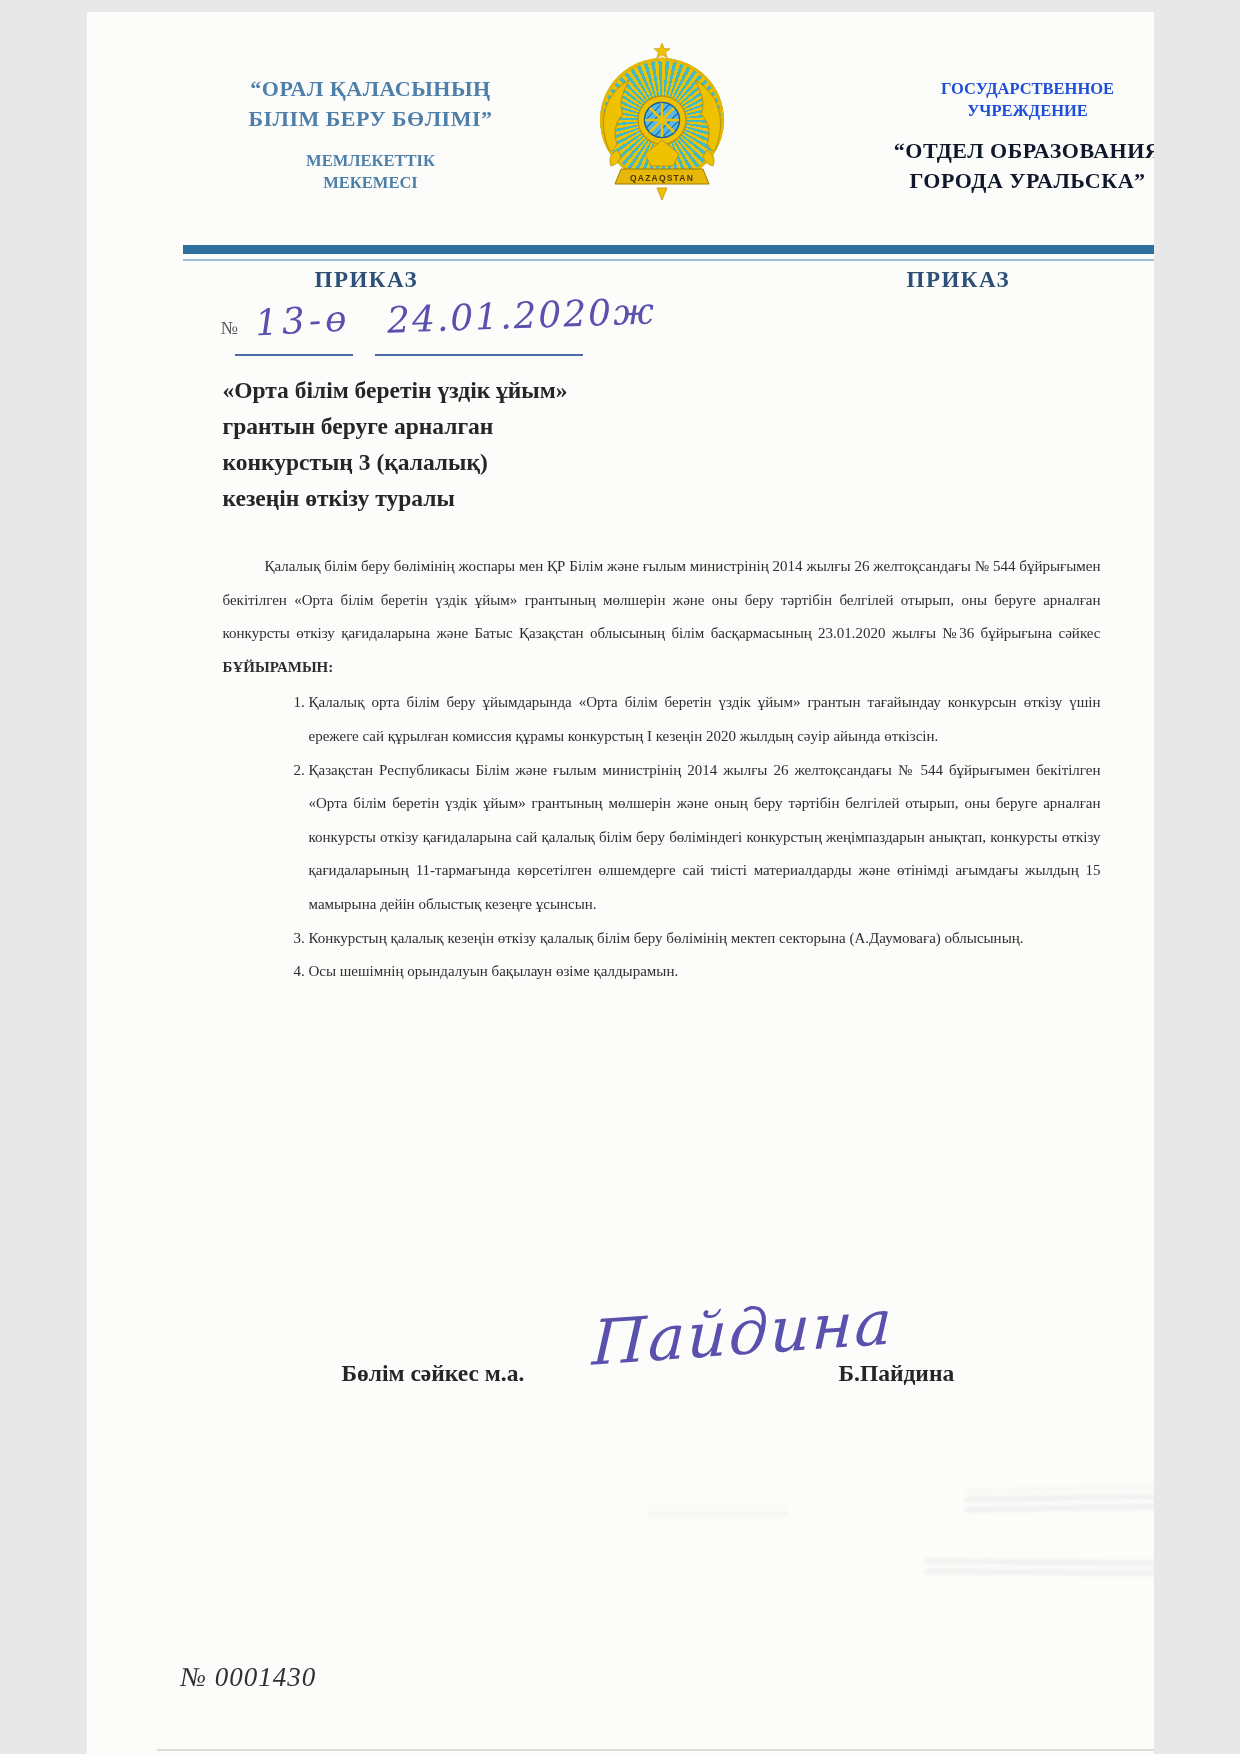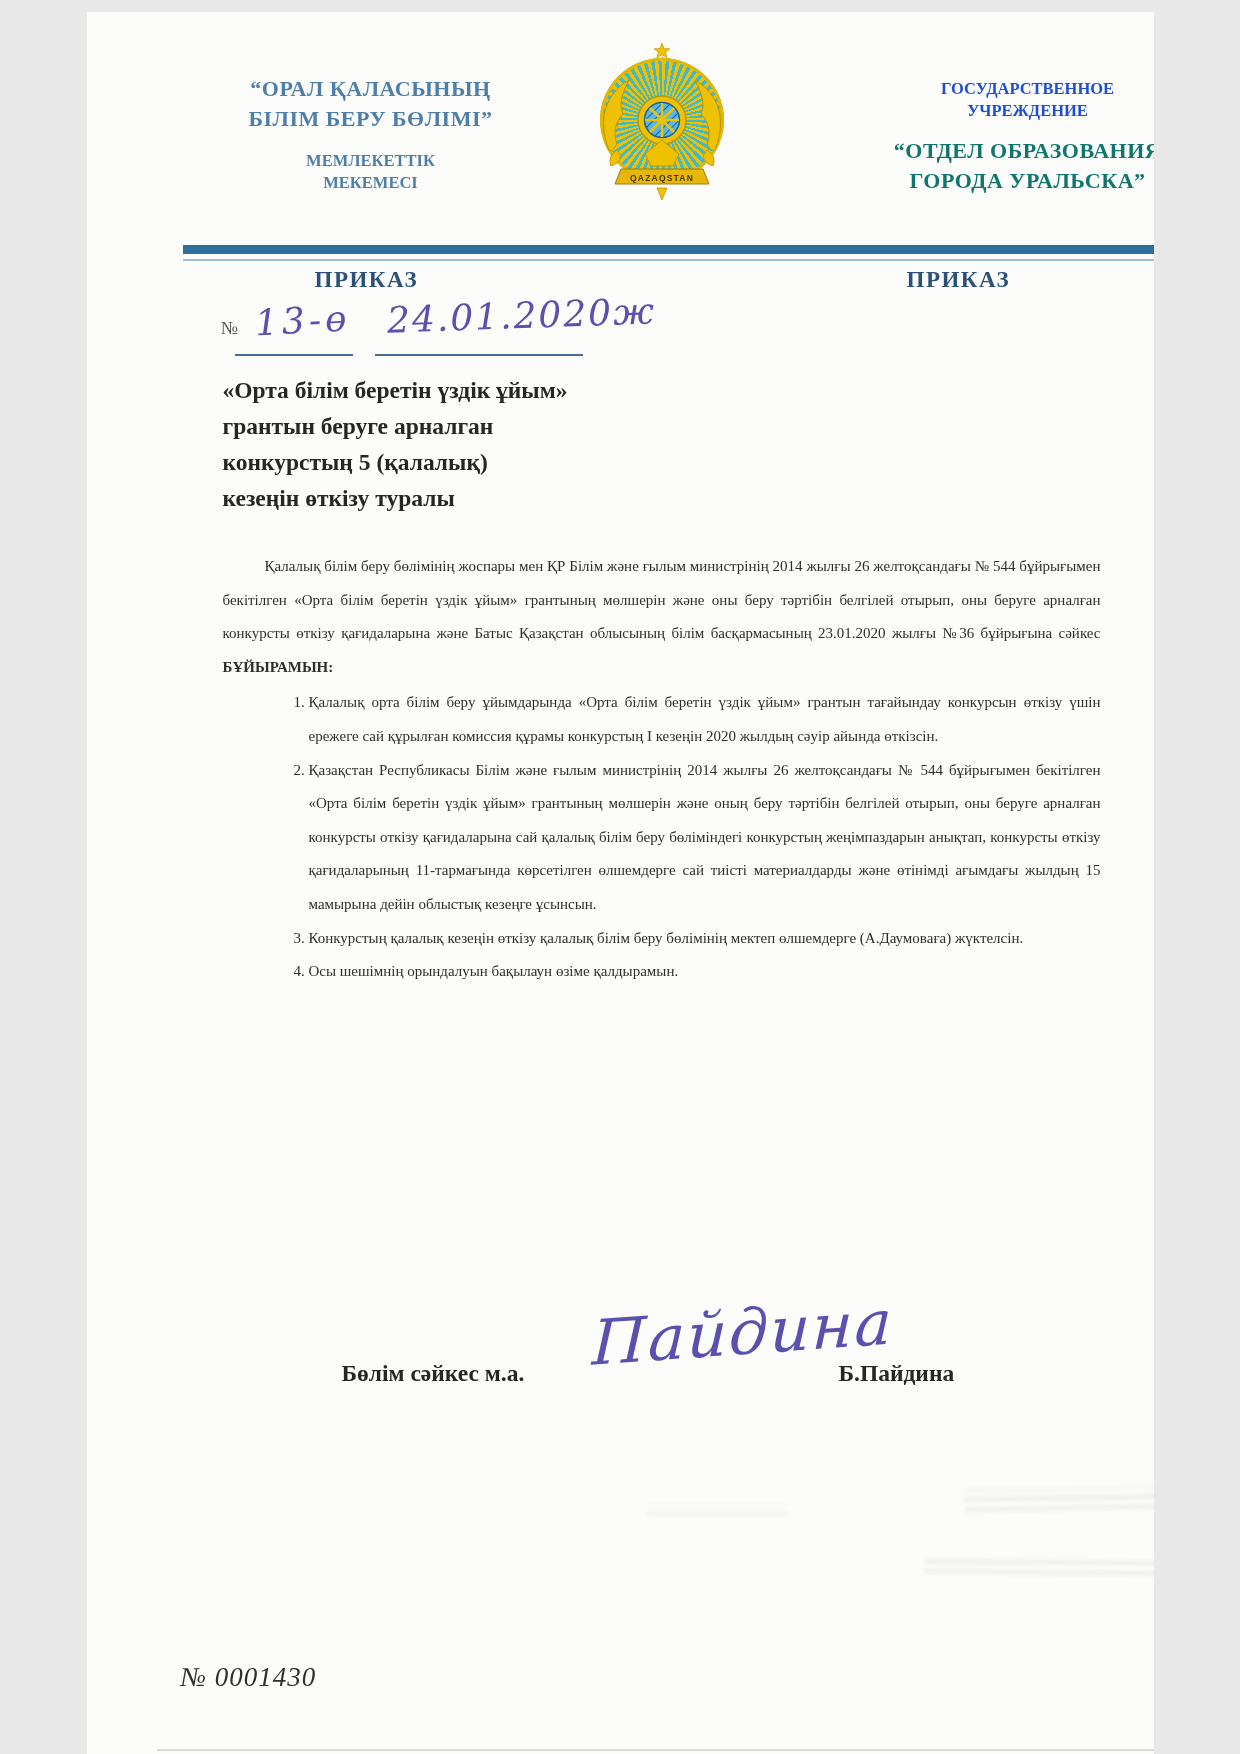--- a/index.html
+++ b/index.html
@@ -10,21 +10,21 @@
     color:#2e2e2e; overflow:hidden;
   }
 
   
   .org-left { position:absolute; top:62px; left:128px; width:312px; text-align:center; color:#4d7fa9; }
   .org-left .org-name { font-size:22px; font-weight:bold; line-height:30px; letter-spacing:.5px; }
   .org-left .org-type { margin-top:16px; font-size:16.5px; font-weight:bold; line-height:22px; }
 
   .org-right { position:absolute; top:66px; left:758px; width:366px; text-align:center; }
   .org-right .org-type { font-size:16.5px; font-weight:bold; color:#1d4ed8; line-height:22px; }
-  .org-right .org-name { margin-top:14px; font-size:22px; font-weight:bold; color:#0f766e; line-height:30px; letter-spacing:.5px; }
+  .org-right .org-name { margin-top:14px; font-size:22px; font-weight:bold; color:#0f172a; line-height:30px; letter-spacing:.5px; }
 
   .emblem { position:absolute; top:30px; left:500px; width:150px; height:170px; }
   .emblem-sun {
     position:absolute; top:16px; left:13px; width:124px; height:124px; border-radius:50%;
     background:repeating-conic-gradient(#eec200 0deg 3.6deg, #46b8c4 3.6deg 7.2deg);
     box-shadow: inset 0 0 0 3px #e4b600;
   }
   .emblem-overlay { position:absolute; top:0; left:0; }
 
   
@@ -149,30 +149,30 @@
 
   <div class="no-sign">№</div>
   <div class="hw hw-number">13-ө</div>
   <div class="hw hw-date">24.01.2020ж</div>
   <div class="uline uline-1"></div>
   <div class="uline uline-2"></div>
 
   <div class="subject">
     <div>«Орта білім беретін үздік ұйым»</div>
     <div>грантын беруге арналган</div>
-    <div>конкурстың 5 (қалалық)</div>
+    <div>конкурстың 3 (қалалық)</div>
     <div>кезеңін өткізу туралы</div>
   </div>
 
   <div class="body-block">
     <p class="intro"><span>Қалалық білім беру бөлімінің жоспары мен ҚР Білім және ғылым министрінің 2014 жылғы 26 желтоқсандағы  № 544 бұйрығымен бекітілген «Орта білім беретін үздік ұйым» грантының мөлшерін және оны беру тәртібін белгілей отырып, оны беруге арналған конкурсты өткізу қағидаларына және Батыс Қазақстан облысының білім басқармасының 23.01.2020 жылғы №36 бұйрығына сәйкес </span><span class="decree-word">БҰЙЫРАМЫН:</span></p>
     <ol class="decree-list">
       <li><span>Қалалық орта білім беру ұйымдарында «Орта білім беретін үздік ұйым» грантын тағайындау конкурсын өткізу үшін ережеге сай құрылған комиссия құрамы конкурстың I кезеңін 2020 жылдың сәуір айында өткізсін.</span></li>
       <li><span>Қазақстан Республикасы Білім және ғылым министрінің 2014 жылғы 26 желтоқсандағы № 544 бұйрығымен бекітілген «Орта білім беретін үздік ұйым» грантының мөлшерін және оның беру тәртібін белгілей отырып, оны беруге арналған конкурсты откізу қағидаларына сай қалалық білім беру бөліміндегі конкурстың жеңімпаздарын анықтап, конкурсты өткізу қағидаларының 11-тармағында көрсетілген өлшемдерге сай тиісті материалдарды және өтінімді ағымдағы жылдың 15 мамырына дейін облыстық кезеңге ұсынсын.</span></li>
-      <li><span>Конкурстың қалалық кезеңін өткізу қалалық білім беру бөлімінің мектеп өлшемдерге (А.Даумоваға) жүктелсін.</span></li>
+      <li><span>Конкурстың қалалық кезеңін өткізу қалалық білім беру бөлімінің мектеп секторына (А.Даумоваға) облысының.</span></li>
       <li><span>Осы шешімнің орындалуын бақылаун өзіме қалдырамын.</span></li>
     </ol>
   </div>
 
   <div class="sig-title">Бөлім сәйкес м.а.</div>
   <div class="sig-script">Пайдина</div>
   <div class="sig-name">Б.Пайдина</div>
 
   <div class="form-no">№ 0001430</div>
   <div class="bleed bleed-1"></div>

